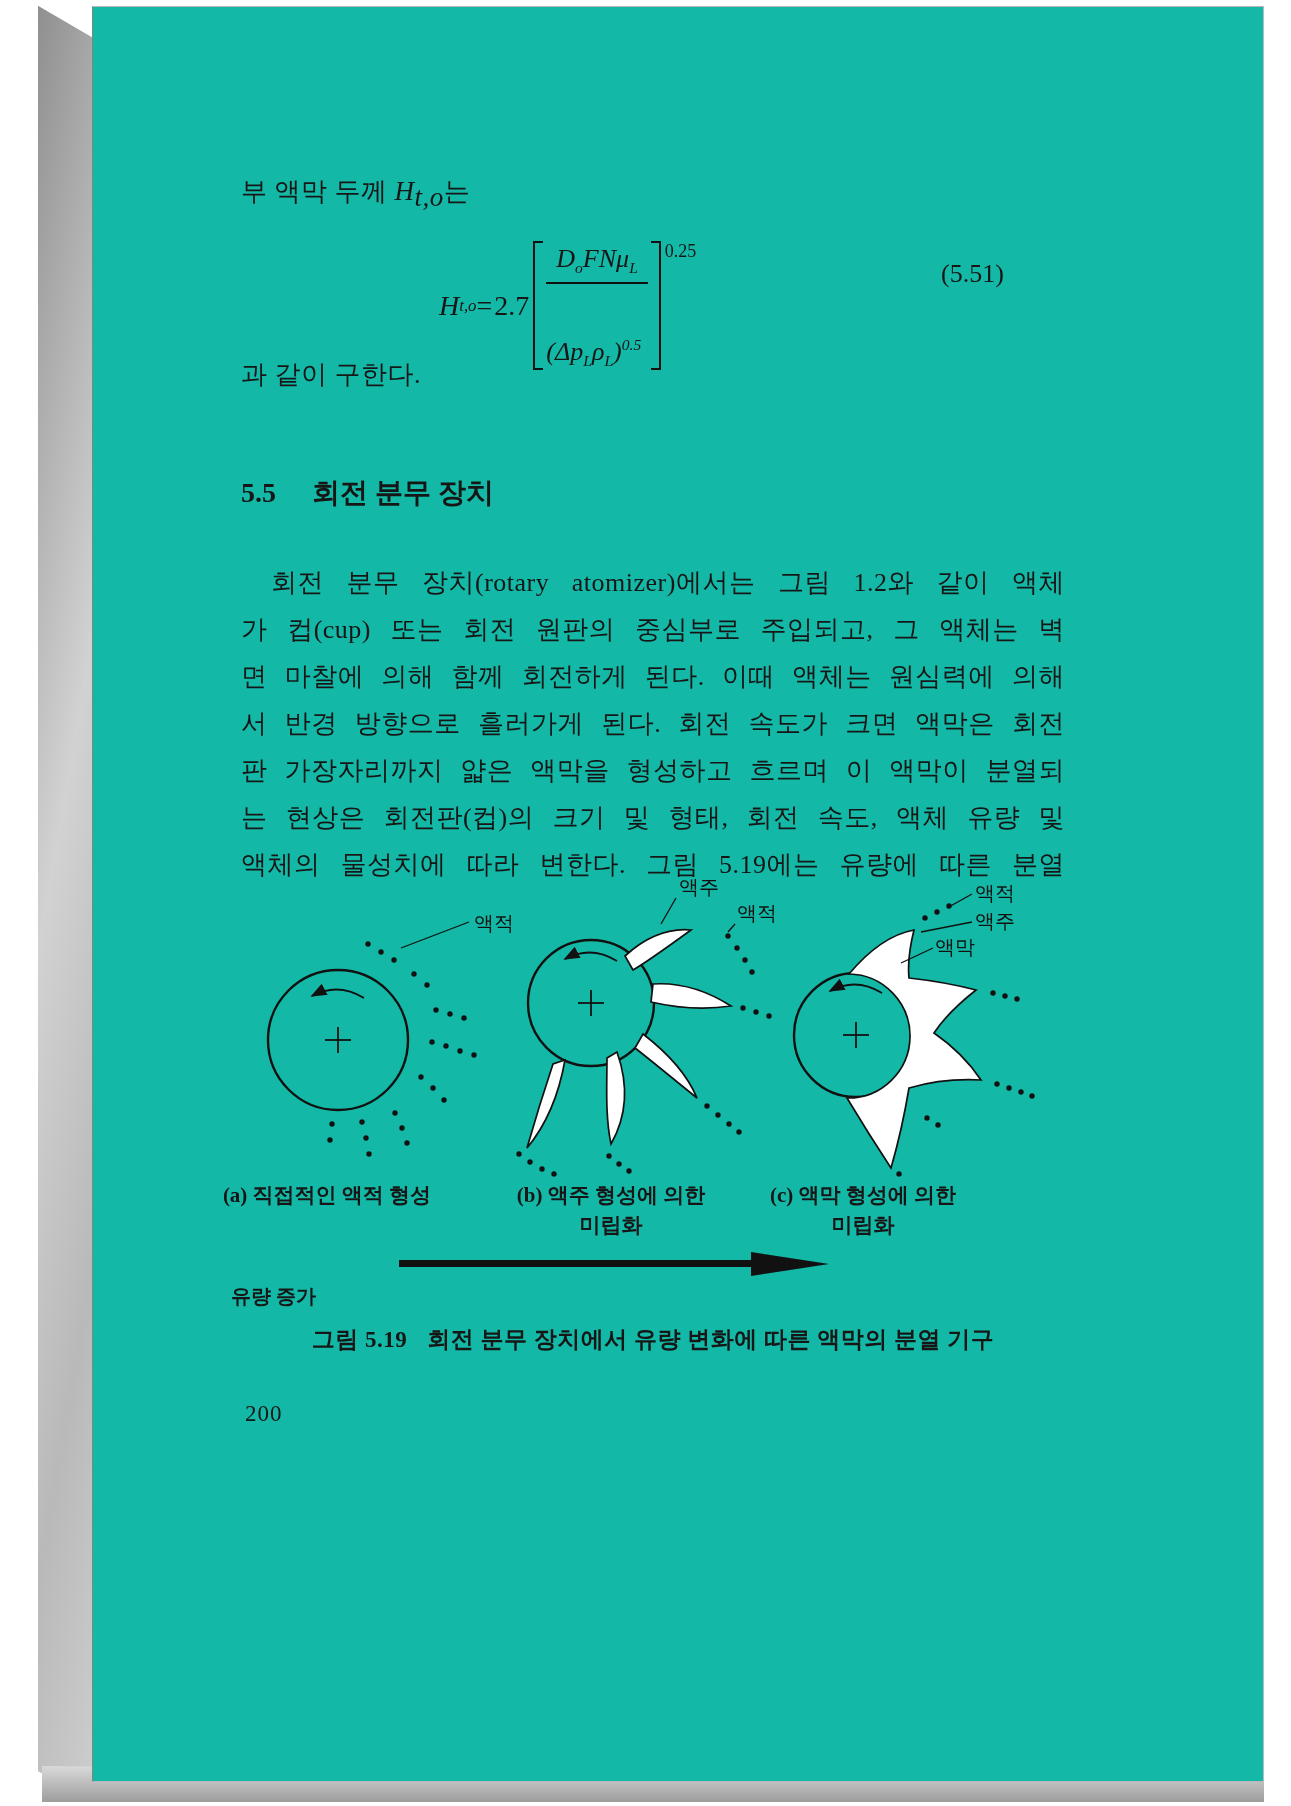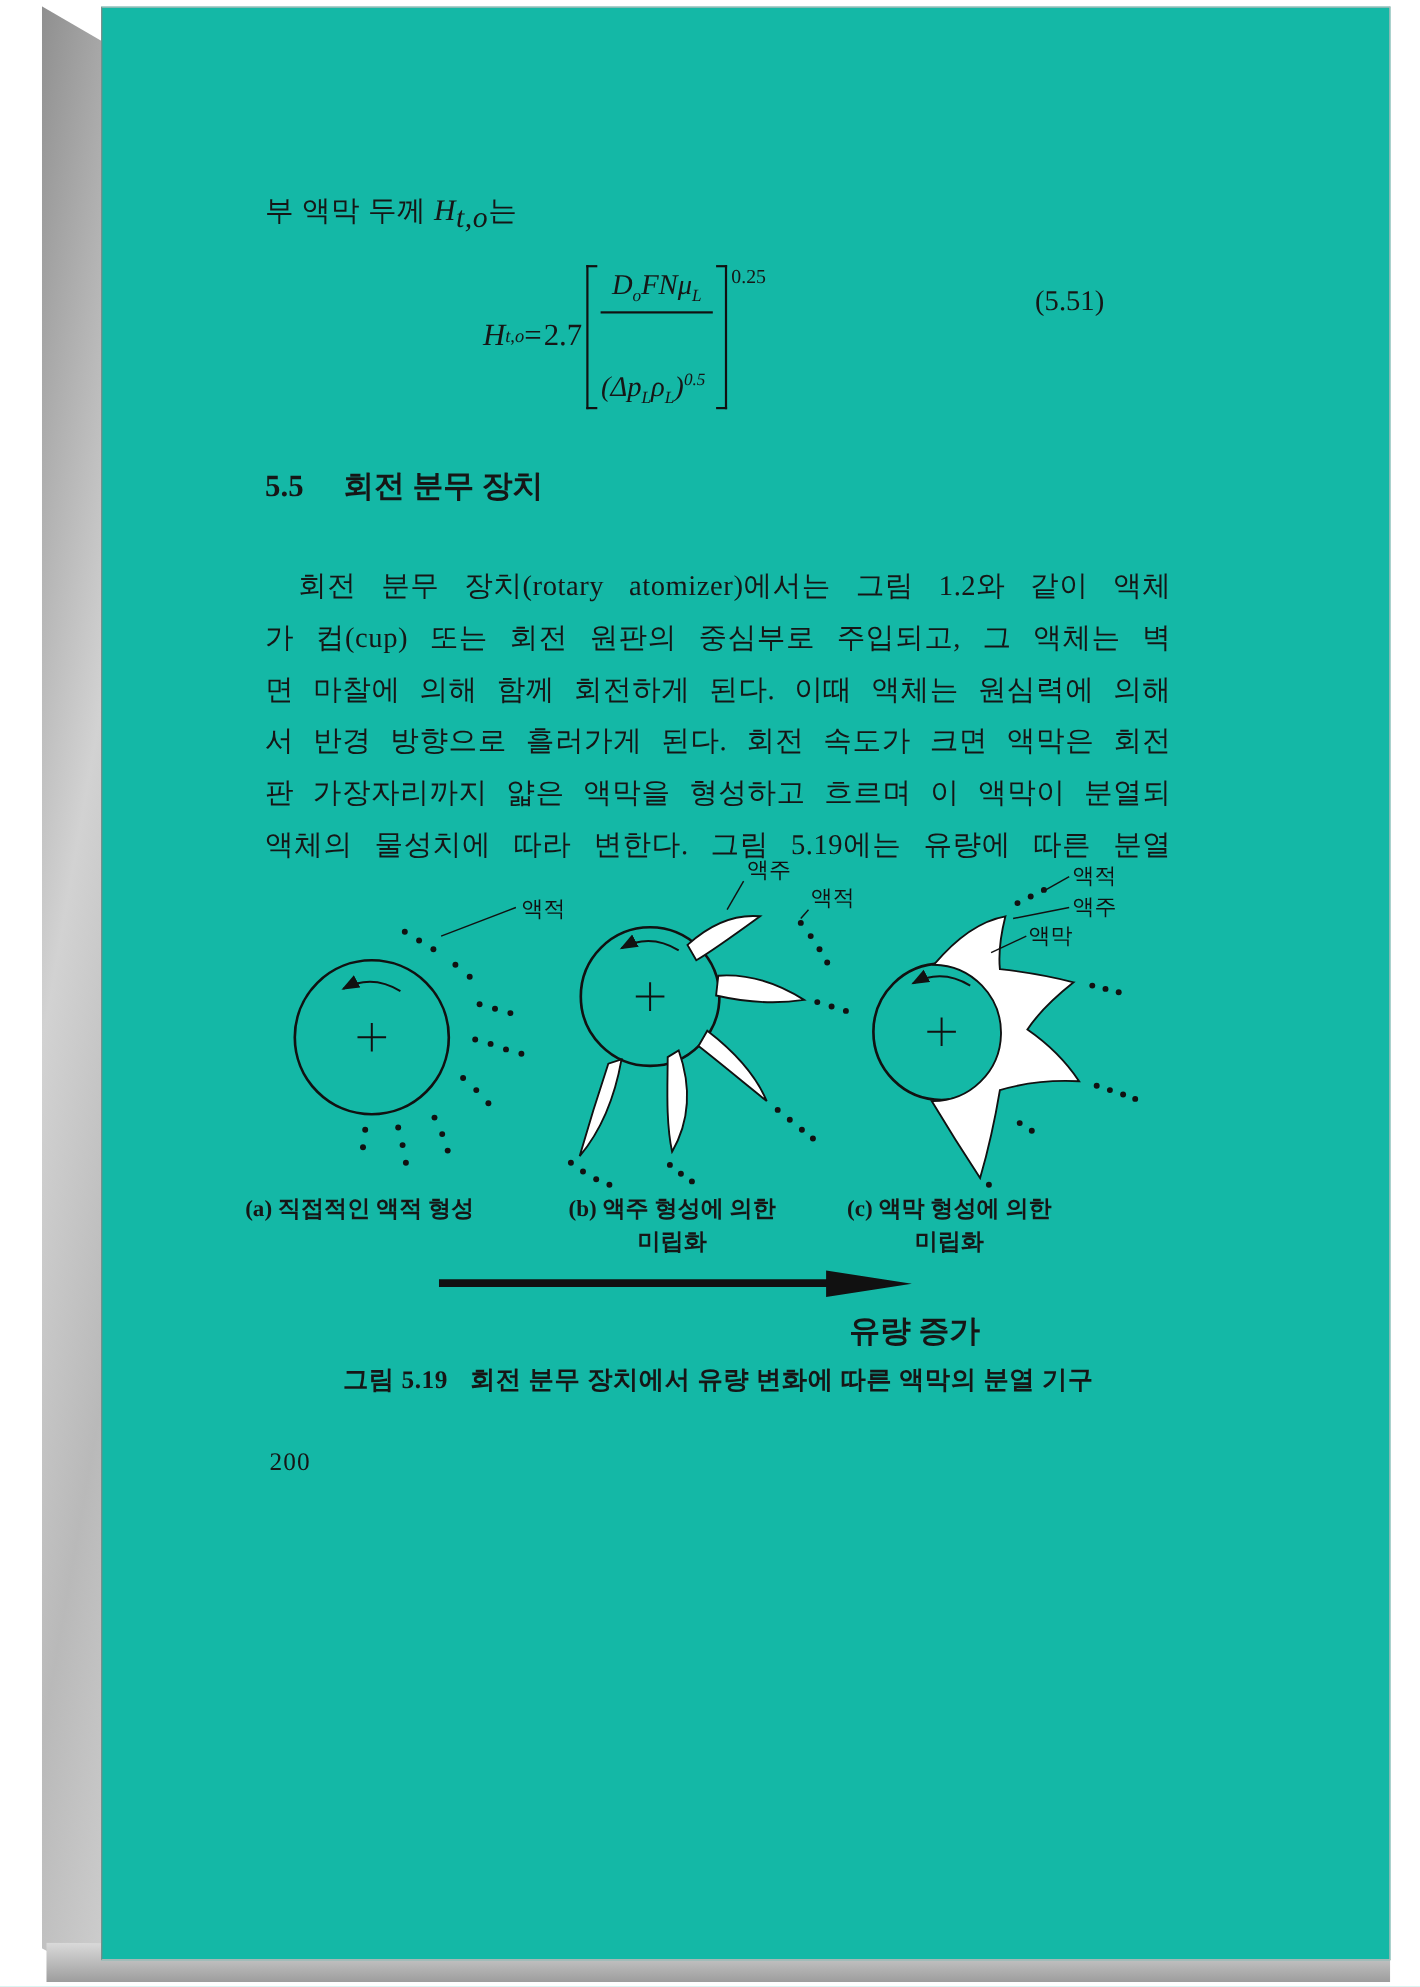--- a/index.html
+++ b/index.html
@@ -52,22 +52,22 @@
 
   
   .fig-area { margin-top:-18px; width:840px; margin-left:-10px; }
   .fig-svg { display:block; }
   .fig-svg text { font:20px "Liberation Serif","DejaVu Serif",serif; fill:#111; }
   .caps-row { position:relative; width:840px; height:64px; }
   .cap { position:absolute; top:0; transform:translateX(-50%); text-align:center;
          font-size:21px; font-weight:bold; line-height:30px; white-space:nowrap; }
   .cap-a { left:96px; } .cap-b { left:380px; } .cap-c { left:632px; }
   .flow-arrow { margin-top:6px; margin-left:168px; display:block; }
-  .flow-label { margin-top:14px; width:840px; padding-right:180px; text-align:right;
-                font-size:28px; font-weight:bold; line-height:32px; }
+  .flow-label { margin-top:2px; width:840px; padding-right:180px; text-align:left;
+                font-size:20px; font-weight:bold; line-height:32px; }
   .fig-caption { margin-top:12px; width:824px; margin-left:10px; text-align:center;
                  font-size:23px; font-weight:bold; letter-spacing:.5px; }
   .fig-caption .cap-label { margin-right:20px; }
 
   .page-number { margin-top:46px; margin-left:4px; font-size:23px; letter-spacing:1px; }
 </style>
 </head>
 <body>
 
 <div class="edge-left"></div>
@@ -90,31 +90,33 @@
         <span class="frac">
           <span class="num"><span>D</span><sub>o</sub><span>FN</span><span>μ</span><sub>L</sub></span>
           <span class="den"><span>(Δp</span><sub>L</sub><span>ρ</span><sub>L</sub><span>)</span><sup>0.5</sup></span>
         </span>
         <span class="bk br"></span>
         <span class="eq-sup">0.25</span>
       </div>
       <div class="eq-tag">(5.51)</div>
     </div>
 
+    <div class="body-line after-eq">과 같이 구한다.</div>
 
     <div class="section-heading">
       <span>5.5</span><span class="sec-title">회전 분무 장치</span>
     </div>
 
     <div class="para">
       <div class="para-line first">회전 분무 장치(rotary atomizer)에서는 그림 1.2와 같이 액체</div>
       <div class="para-line">가 컵(cup) 또는 회전 원판의 중심부로 주입되고, 그 액체는 벽</div>
       <div class="para-line">면 마찰에 의해 함께 회전하게 된다. 이때 액체는 원심력에 의해</div>
       <div class="para-line">서 반경 방향으로 흘러가게 된다. 회전 속도가 크면 액막은 회전</div>
       <div class="para-line">판 가장자리까지 얇은 액막을 형성하고 흐르며 이 액막이 분열되</div>
+      <div class="para-line">는 현상은 회전판(컵)의 크기 및 형태, 회전 속도, 액체 유량 및</div>
       <div class="para-line">액체의 물성치에 따라 변한다. 그림 5.19에는 유량에 따른 분열</div>
     </div>
 
     <div class="fig-area">
       <svg class="fig-svg" width="840" height="310" viewBox="0 0 840 310">
         <defs>
           <marker id="ah" markerWidth="10" markerHeight="8" refX="8" refY="3.5" orient="auto">
             <path d="M0 0 L9 3.5 L0 7 Z" fill="#111"></path>
           </marker>
         </defs>

